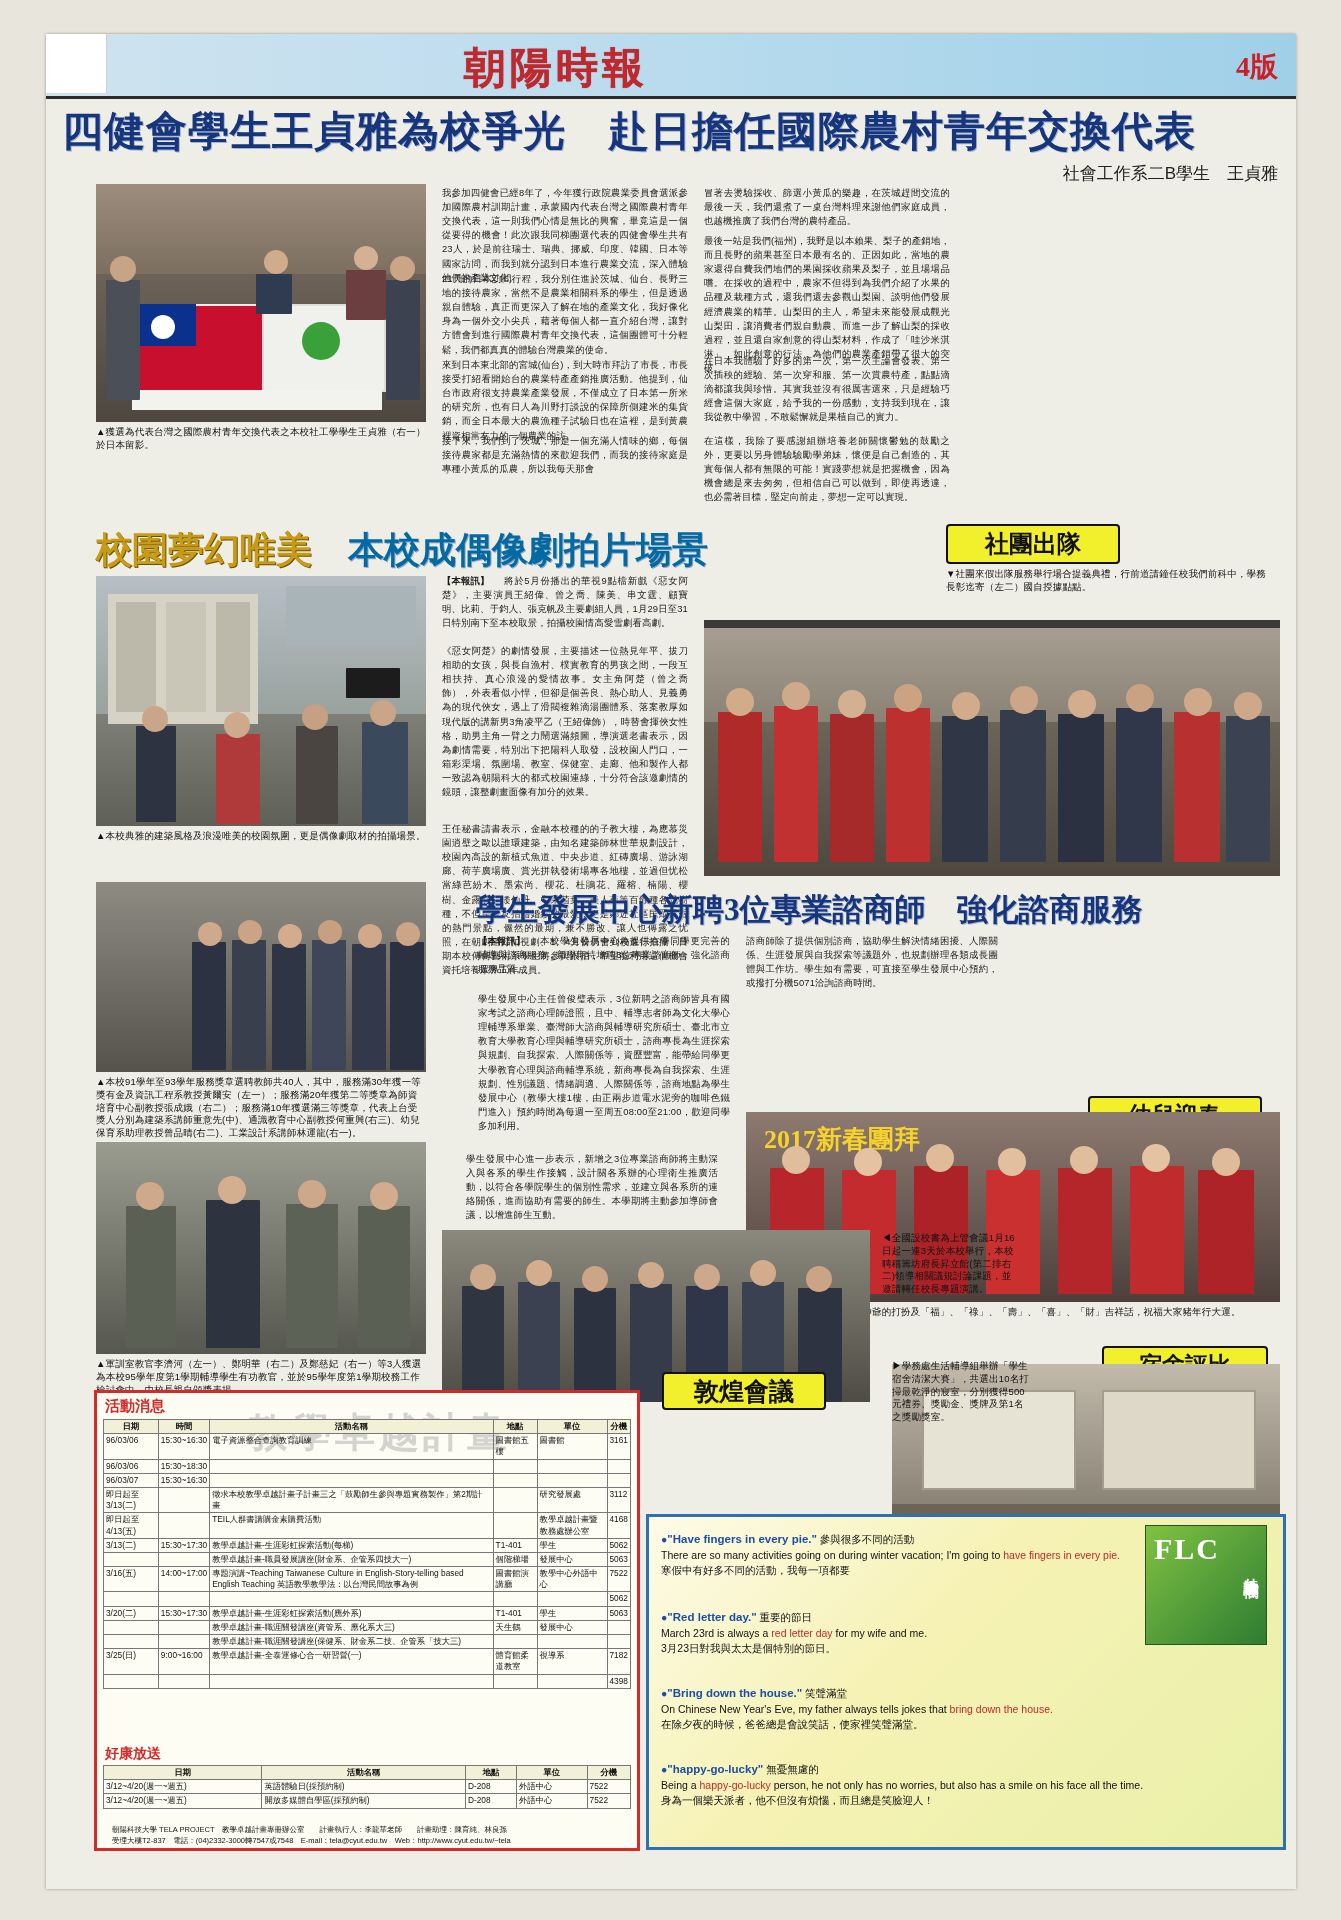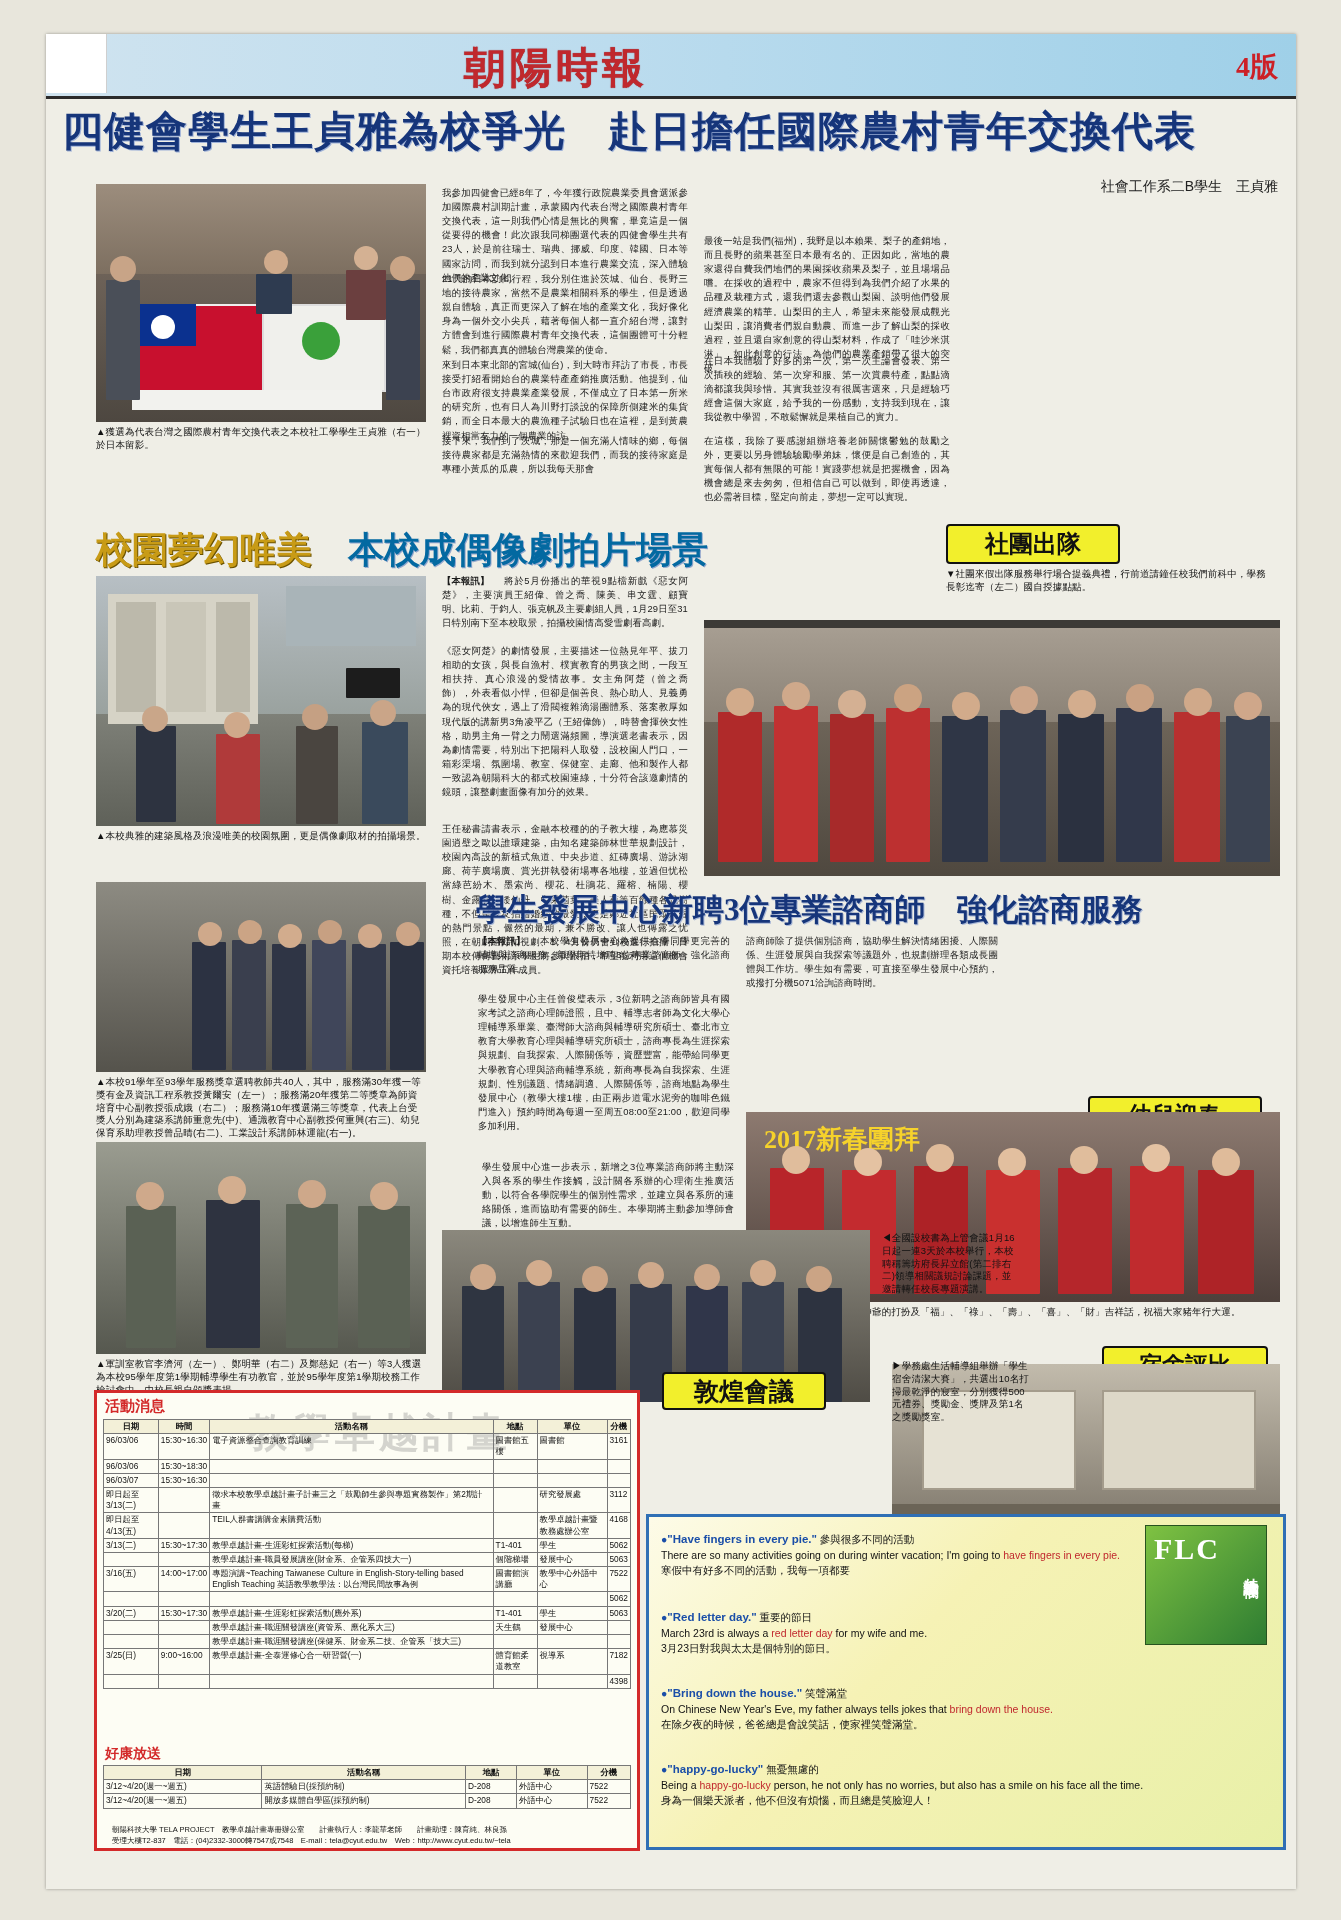--- a/index.html
+++ b/index.html
@@ -37,21 +37,21 @@
   }
   
   .hl1{
     position:absolute;left:16px;top:70px;width:1216px;height:52px;
     font-family:"Liberation Serif", serif;
     font-size:41px;font-weight:bold;color:#16357a;
     letter-spacing:1px;white-space:nowrap;
     text-shadow:1px 1px 0 #9fb2d8;
   }
   .byline1{
-    position:absolute;right:18px;top:144px;font-size:14px;color:#222;
+    position:absolute;right:18px;top:128px;font-size:17px;color:#222;
   }
   
   .photo{position:absolute;overflow:hidden;background:#8a8f84;}
   .cap{
     position:absolute;font-size:9.5px;line-height:1.35;color:#111;
     letter-spacing:.2px;
   }
   
   .col{
     position:absolute;font-size:9.4px;line-height:1.5;color:#1a1a1a;
@@ -175,20 +175,21 @@
     <div class="pp" style="left:290px;top:96px;width:34px;height:120px;background:#3c4250;"></div>
     <div class="pp" style="left:294px;top:72px;width:25px;height:25px;border-radius:50%;background:#caa586;"></div>
   </div>
   <div class="cap" style="left:50px;top:392px;width:330px;">▲獲選為代表台灣之國際農村青年交換代表之本校社工學學生王貞雅（右一）於日本留影。</div>
 
   <div class="col" style="left:396px;top:152px;width:246px;">我參加四健會已經8年了，今年獲行政院農業委員會選派參加國際農村訓期計畫，承蒙國內代表台灣之國際農村青年交換代表，這一則我們心情是無比的興奮，畢竟這是一個從要得的機會！此次跟我同梯團選代表的四健會學生共有23人，於是前往瑞士、瑞典、挪威、印度、韓國、日本等國家訪問，而我到就分認到日本進行農業交流，深入體驗他們的產業文化。</div>
   <div class="col" style="left:396px;top:238px;width:246px;">21天的日本訪問行程，我分別住進於茨城、仙台、長野三地的接待農家，當然不是農業相關科系的學生，但是透過親自體驗，真正而更深入了解在地的產業文化，我好像化身為一個外交小尖兵，藉著每個人都一直介紹台灣，讓對方體會到進行國際農村青年交換代表，這個團體可十分輕鬆，我們都真真的體驗台灣農業的使命。</div>
   <div class="col" style="left:396px;top:324px;width:246px;">來到日本東北部的宮城(仙台)，到大時市拜訪了市長，市長接受打紹看開始台的農業特產產銷推廣活動。他提到，仙台市政府很支持農業產業發展，不僅成立了日本第一所米的研究所，也有日人為川野打談說的保障所側建米的集貨銷，而全日本最大的農漁種子試驗日也在這裡，是到黃農裡資相當友力的一個農業的訪。</div>
   <div class="col" style="left:396px;top:400px;width:246px;">接下來，我們到了茨城，那是一個充滿人情味的鄉，每個接待農家都是充滿熱情的來歡迎我們，而我的接待家庭是專種小黃瓜的瓜農，所以我每天那會</div>
 
+  <div class="col" style="left:658px;top:152px;width:246px;">冒著去燙驗採收、篩選小黃瓜的樂趣，在茨城趕間交流的最後一天，我們還煮了一桌台灣料理來謝他們家庭成員，也越機推廣了我們台灣的農特產品。</div>
   <div class="col" style="left:658px;top:200px;width:246px;">最後一站是我們(福州)，我野是以本賴果、梨子的產銷地，而且長野的蘋果甚至日本最有名的、正因如此，當地的農家還得自費我們地們的果園採收蘋果及梨子，並且場場品嚐。在採收的過程中，農家不但得到為我們介紹了水果的品種及栽種方式，還我們還去參觀山梨園、談明他們發展經濟農業的精華。山梨田的主人，希望未來能發展成觀光山梨田，讓消費者們親自動農、而進一步了解山梨的採收過程，並且還自家創意的得山梨材料，作成了「哇沙米淇淋」，如此創意的行法，為他們的農業產銷帶了很大的突破。</div>
   <div class="col" style="left:658px;top:320px;width:246px;">在日本我體驗了好多的第一次，第一次主論會發表、第一次插秧的經驗、第一次穿和服、第一次賞農特產，點點滴滴都讓我與珍惜。其實我並沒有很厲害選來，只是經驗巧經會這個大家庭，給予我的一份感動，支持我到現在，讓我從教中學習，不敢鬆懈就是果植自己的實力。</div>
   <div class="col" style="left:658px;top:400px;width:246px;">在這樣，我除了要感謝組辦培養老師關懷鬱勉的鼓勵之外，更要以另身體驗驗勵學弟妹，懷便是自己創造的，其實每個人都有無限的可能！實踐夢想就是把握機會，因為機會總是來去匆匆，但相信自己可以做到，即使再透達，也必需著目標，堅定向前走，夢想一定可以實現。</div>
 
   <div class="hl2">
     <span>校園夢幻唯美</span>
     <span>&nbsp;&nbsp;</span>
     <span class="part2">本校成偶像劇拍片場景</span>
   </div>
 
@@ -285,21 +286,21 @@
     <div class="pp" style="left:202px;top:38px;width:28px;height:28px;border-radius:50%;background:#cea88a;"></div>
     <div class="pp" style="left:262px;top:64px;width:52px;height:142px;background:#5a6154;"></div>
     <div class="pp" style="left:274px;top:40px;width:28px;height:28px;border-radius:50%;background:#d2ac8d;"></div>
   </div>
   <div class="cap" style="left:50px;top:1324px;width:330px;">▲軍訓室教官李濟河（左一）、鄭明華（右二）及鄭慈妃（右一）等3人獲選為本校95學年度第1學期輔導學生有功教官，並於95學年度第1學期校務工作檢討會中，由校長親自頒獎表揚。</div>
 
   <div class="col" style="left:432px;top:900px;width:60px;font-weight:bold;">【本報訊】</div>
   <div class="col" style="left:432px;top:900px;width:252px;text-indent:62px;">本校學生發展中心為提供在學同學更完善的輔導與諮商服務，新學期特增聘3位專業諮商師，強化諮商服務品質。</div>
   <div class="col" style="left:700px;top:900px;width:252px;">諮商師除了提供個別諮商，協助學生解決情緒困擾、人際關係、生涯發展與自我探索等議題外，也規劃辦理各類成長團體與工作坊。學生如有需要，可直接至學生發展中心預約，或撥打分機5071洽詢諮商時間。</div>
   <div class="col" style="left:432px;top:958px;width:252px;">學生發展中心主任曾俊璧表示，3位新聘之諮商師皆具有國家考試之諮商心理師證照，且中、輔導志者師為文化大學心理輔導系畢業、臺灣師大諮商與輔導研究所碩士、臺北市立教育大學教育心理與輔導研究所碩士，諮商專長為生涯探索與規劃、自我探索、人際關係等，資歷豐富，能帶給同學更大學教育心理與諮商輔導系統，新商專長為自我探索、生涯規劃、性別議題、情緒調適、人際關係等，諮商地點為學生發展中心（教學大樓1樓，由正兩步道電水泥旁的咖啡色鐵門進入）預約時間為每週一至周五08:00至21:00，歡迎同學多加利用。</div>
-  <div class="col" style="left:436px;top:1118px;width:252px;margin-top:8px;">學生發展中心進一步表示，新增之3位專業諮商師將主動深入與各系的學生作接觸，設計關各系辦的心理衛生推廣活動，以符合各學院學生的個別性需求，並建立與各系所的連絡關係，進而協助有需要的師生。本學期將主動參加導師會議，以增進師生互動。</div>
+  <div class="col" style="left:420px;top:1118px;width:252px;">學生發展中心進一步表示，新增之3位專業諮商師將主動深入與各系的學生作接觸，設計關各系辦的心理衛生推廣活動，以符合各學院學生的個別性需求，並建立與各系所的連絡關係，進而協助有需要的師生。本學期將主動參加導師會議，以增進師生互動。</div>
 
   <div class="banner" style="left:1042px;top:1062px;width:170px;height:34px;background:#f2ef2c;font-size:23px;">
     <span>幼兒迎春</span>
   </div>
   <div class="photo" style="left:700px;top:1078px;width:534px;height:190px;background:#7a5a55;">
     <div style="position:absolute;left:0;top:0;right:0;bottom:0;background:linear-gradient(180deg,#8d7a70,#4d403b);"></div>
     <div style="position:absolute;left:18px;top:10px;font-family:'Liberation Serif',serif;font-size:26px;color:#f6d22b;font-weight:bold;">2017新春團拜</div>
     <div class="pp" style="left:24px;top:56px;width:54px;height:126px;background:#b8252a;"></div>
     <div class="pp" style="left:36px;top:34px;width:28px;height:28px;border-radius:50%;background:#e0bd9c;"></div>
     <div class="pp" style="left:96px;top:58px;width:54px;height:124px;background:#c32b2f;"></div>

